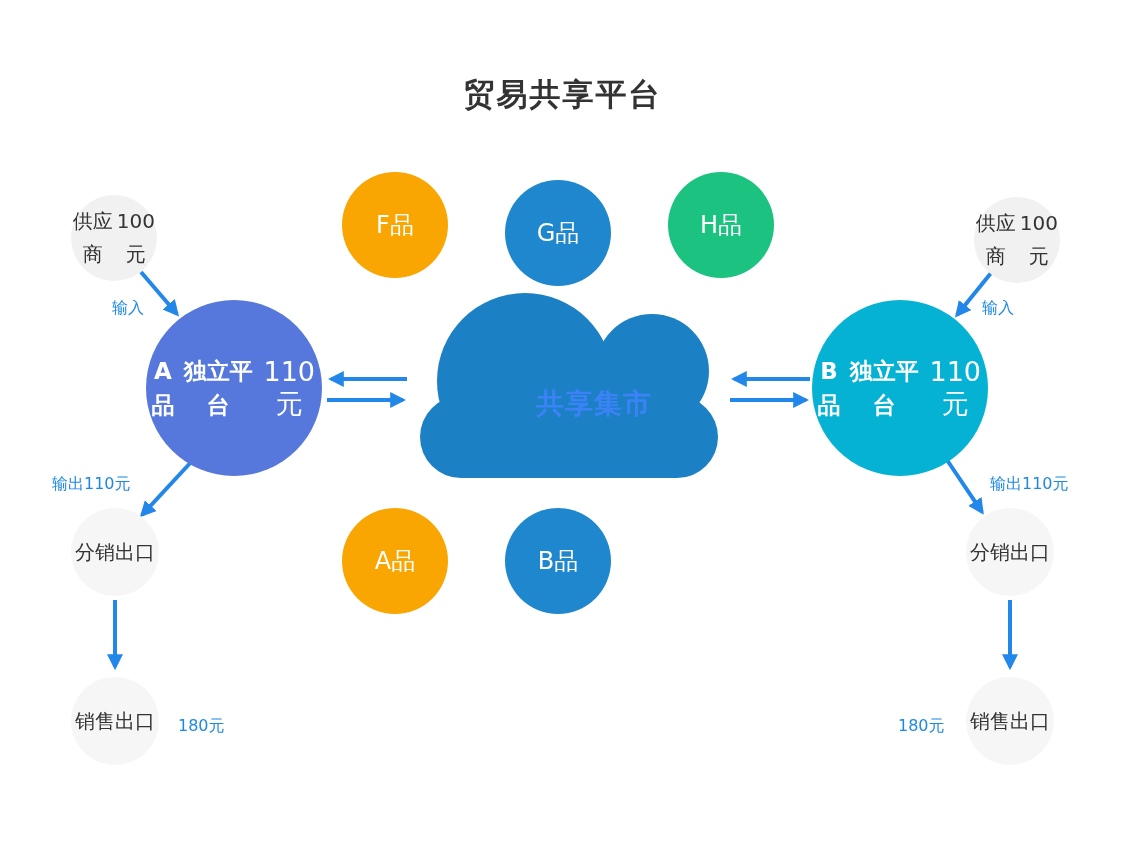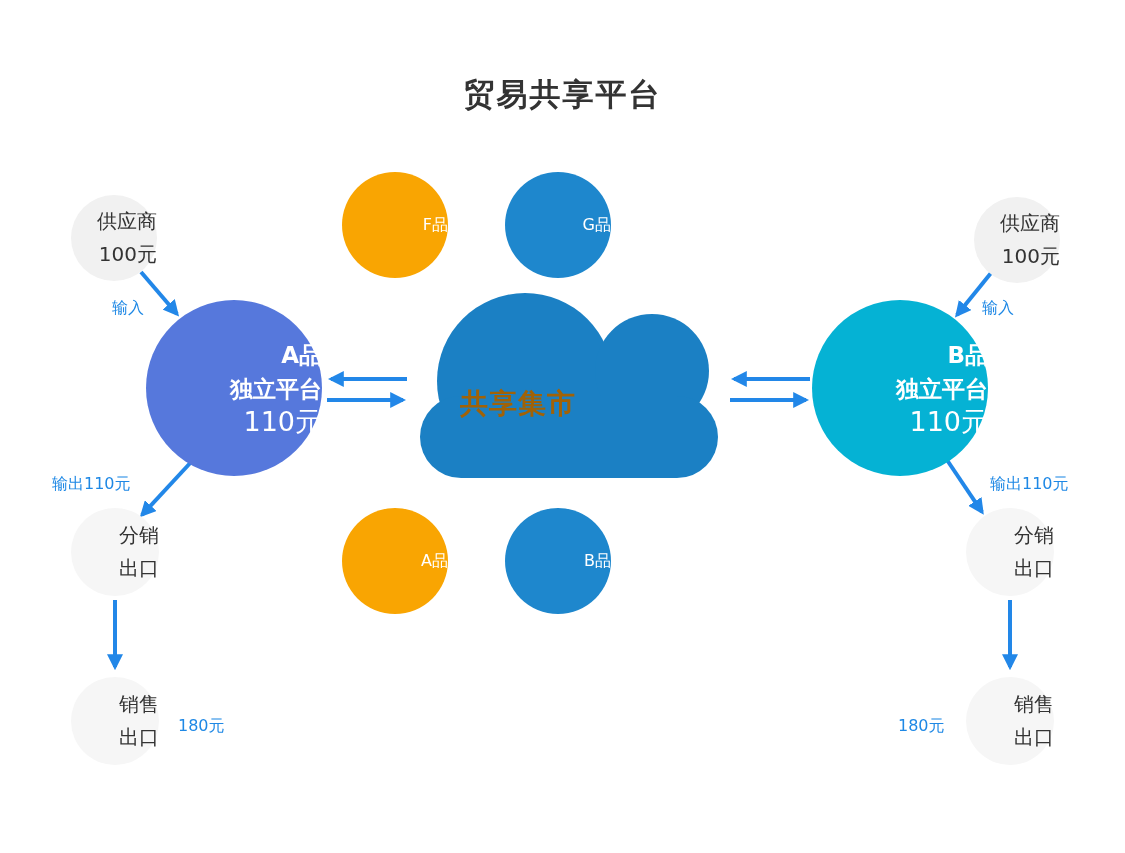--- a/index.html
+++ b/index.html
@@ -27,48 +27,48 @@
   }
   .title{
     position:absolute;top:66px;left:0;width:1125px;
     text-align:center;
     font-size:31px;font-weight:bold;color:var(--title-text);
     letter-spacing:2px;
   }
   svg.layer{position:absolute;left:0;top:0;}
   .node{
     position:absolute;border-radius:50%;
-    display:flex;flex-direction:column;align-items:flex-end;justify-content:center;
+    display:flex;flex-direction:row;align-items:center;justify-content:center;
     text-align:center;
   }
   .gray-node{
     background:var(--node-gray-light);
     color:var(--node-text);
     font-size:20px;line-height:33px;
   }
   .supplier{background:var(--node-gray);width:86px;height:86px;}
   .small-gray{width:88px;height:88px;}
   .product{
     width:106px;height:106px;
-    color:#ffffff;font-size:16px;
+    color:#ffffff;font-size:24px;
   }
   .c-orange{background:var(--orange);}
   .c-blue{background:var(--blue);}
   .c-green{background:var(--green);}
   .platform{
     width:176px;height:176px;color:#ffffff;
   }
   .platform-a{background:var(--platform-a-blue);}
   .platform-b{background:var(--platform-b-cyan);}
   .p-name,.p-sub{font-size:23px;font-weight:bold;line-height:34px;}
   .p-price{font-size:27px;line-height:32px;}
   .cloud-label{
     position:absolute;left:460px;top:377px;width:192px;
-    text-align:left;
-    color:#a16207;font-size:28px;font-weight:bold;
+    text-align:right;
+    color:#3b82f6;font-size:28px;font-weight:bold;
     letter-spacing:1px;
   }
   .edge-label{
     position:absolute;
     color:var(--label-blue);
     font-size:16px;white-space:nowrap;
   }
   .price-label{font-size:16px;}
 </style>
 </head>
@@ -103,22 +103,25 @@
       <line x1="947" y1="452" x2="982" y2="504" marker-end="url(#arrw)"></line>
       <line x1="1010" y1="592" x2="1010" y2="659" marker-end="url(#arrw)"></line>
     </g>
   </svg>
 
   <div class="cloud-label">共享集市</div>
 
   <div class="node product c-orange" style="left:342px;top:164px">
     <span>F品</span>
   </div>
-  <div class="node product c-blue" style="left:505px;top:164px">
+  <div class="node product c-blue" style="left:505px;top:172px">
     <span>G品</span>
+  </div>
+  <div class="node product c-green" style="left:668px;top:164px">
+    <span>H品</span>
   </div>
 
   <div class="node product c-orange" style="left:342px;top:500px">
     <span>A品</span>
   </div>
   <div class="node product c-blue" style="left:505px;top:500px">
     <span>B品</span>
   </div>
 
   <div class="node gray-node supplier" style="left:71px;top:187px">

